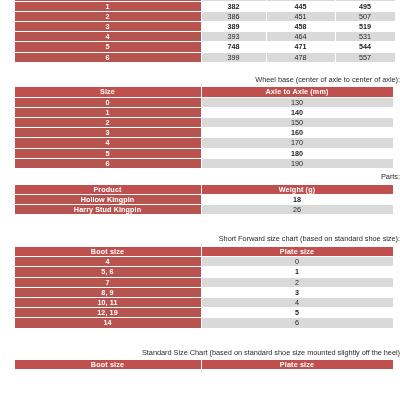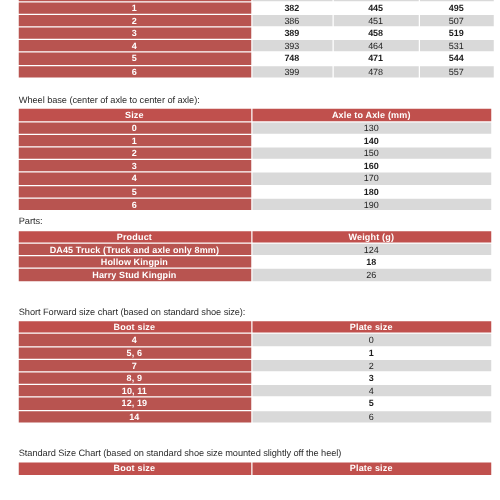--- a/index.html
+++ b/index.html
@@ -21,20 +21,21 @@
     height: 400px;
     overflow: hidden;
   }
   .caption {
     font-size: 7.4px;
     color: #2b2b2b;
     line-height: 1.1;
     margin: 0 0 2.5px 15px;
     letter-spacing: -0.05px;
     white-space: nowrap;
+    text-align: right;
   }
   table.tbl {
     border-collapse: separate;
     border-spacing: 1.5px 1.4px;
     table-layout: fixed;
     margin-left: 13.5px;
     width: 377px;
     font-size: 7.2px;
   }
   table.tbl td {
@@ -187,24 +188,20 @@
     <colgroup>
         <col style="width:186px">
         <col style="width:191px">
       </colgroup>
     <tbody>
       <tr>
         <td class="hd">Product</td>
         <td class="hd">Weight (g)</td>
       </tr>
       <tr>
-        <td class="rl">DA45 Truck (Truck and axle only 8mm)</td>
-        <td class="vb">124</td>
-      </tr>
-      <tr>
         <td class="rl">Hollow Kingpin</td>
         <td class="vw">18</td>
       </tr>
       <tr>
         <td class="rl">Harry Stud Kingpin</td>
         <td class="vb">26</td>
       </tr>
     </tbody>
   </table>
 

